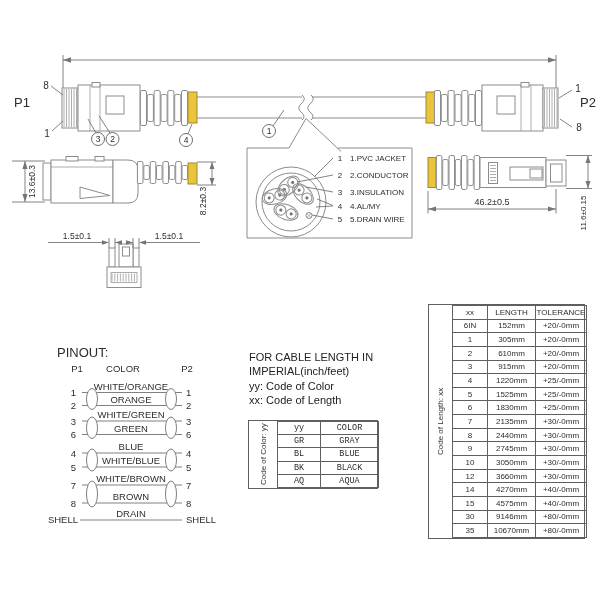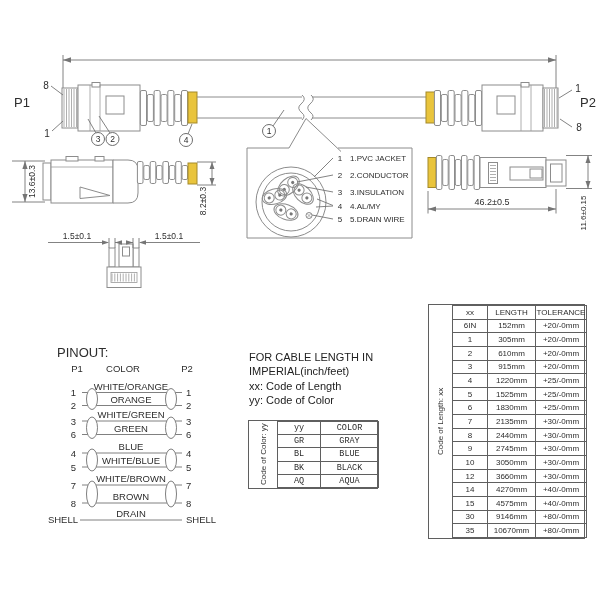--- a/index.html
+++ b/index.html
@@ -350,22 +350,22 @@
   <g>
     <text class="fs95 mid" x="131" y="516.5">DRAIN</text>
     <line class="wire" x1="80" y1="520" x2="182" y2="520"></line>
     <text class="fs95 end" x="78" y="523">SHELL</text>
     <text class="fs95" x="186" y="523">SHELL</text>
   </g>
 </svg>
 
 <div class="notes">
   <div>FOR CABLE LENGTH IN IMPERIAL(inch/feet)</div>
+  <div>yy: Code of Color</div>
   <div>xx: Code of Length</div>
-  <div>yy: Code of Color</div>
 </div>
 
 <div class="obox" style="left:248px;top:420px;width:130px;height:69px;">
   <div class="vlabel" style="width:28px;">Code of Color: yy</div>
   <table class="dt" id="color-table-inner">
         <tbody>
           <tr>
             <td style="width: 42px;">yy</td>
             <td style="width: 57px;">COLOR</td>
           </tr>

